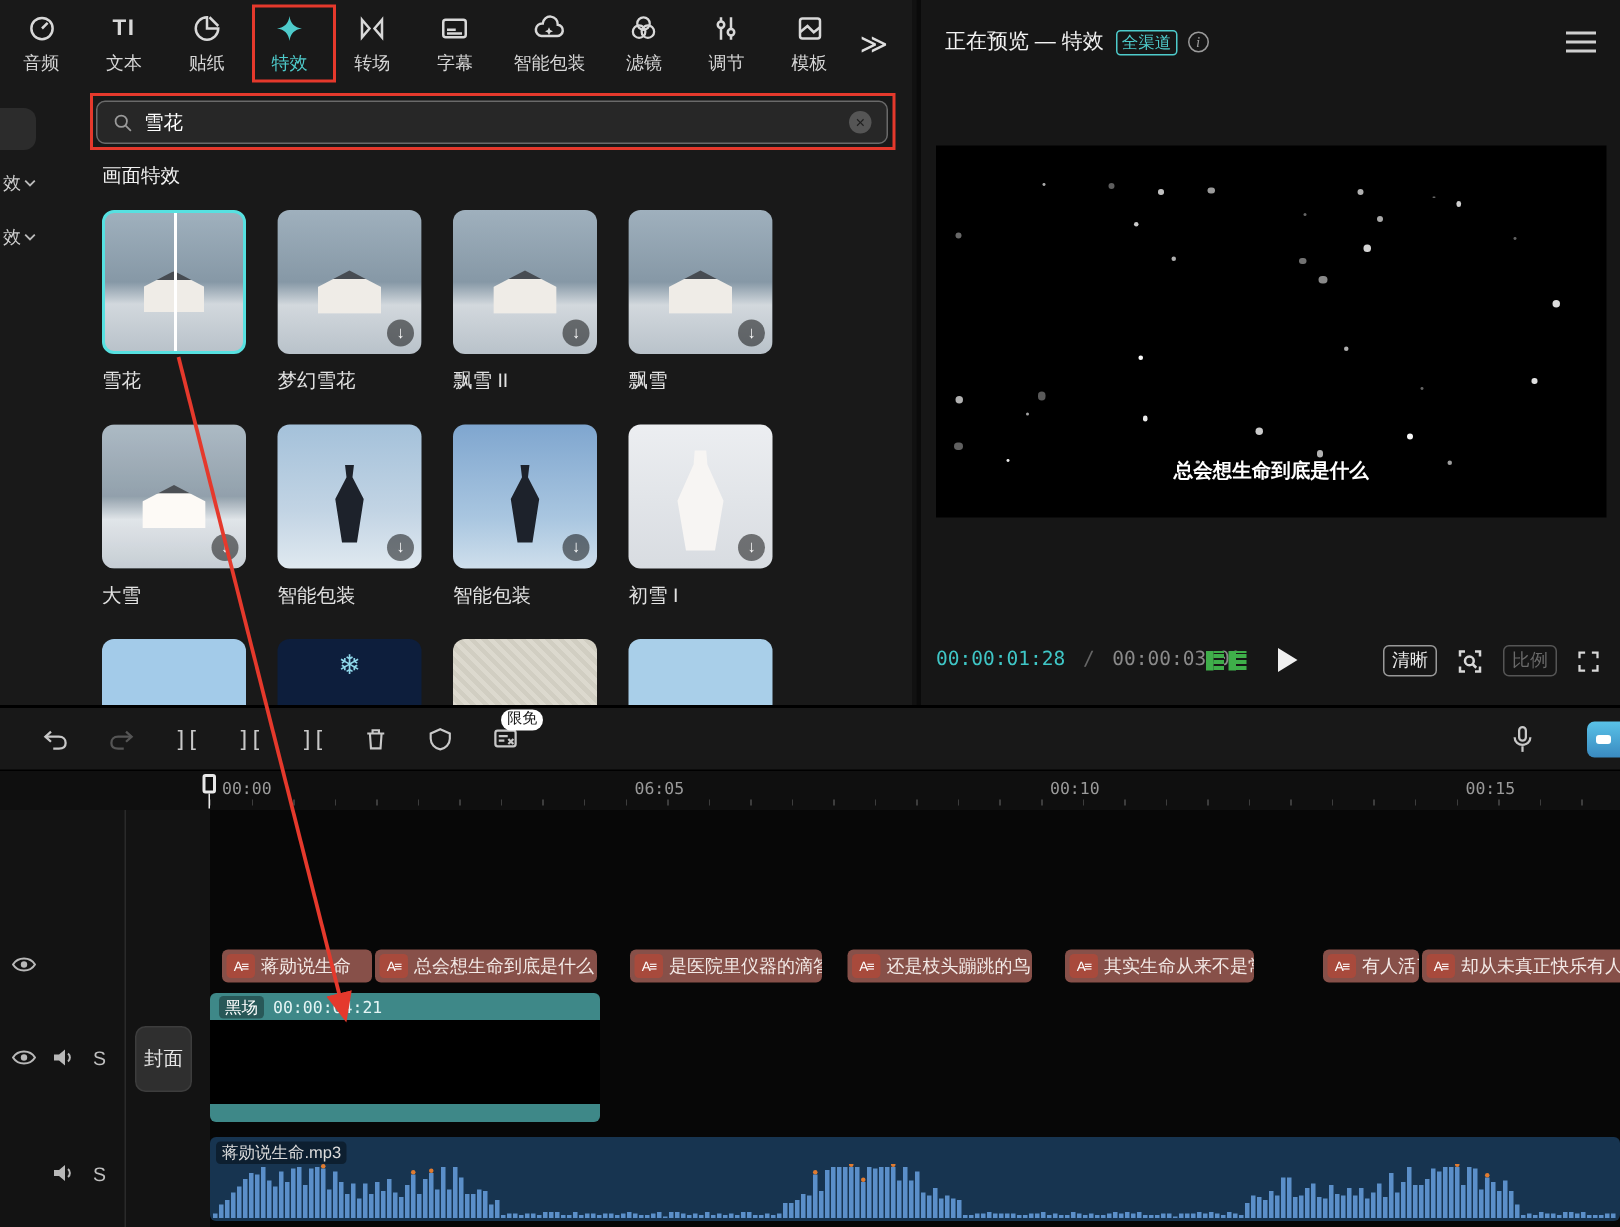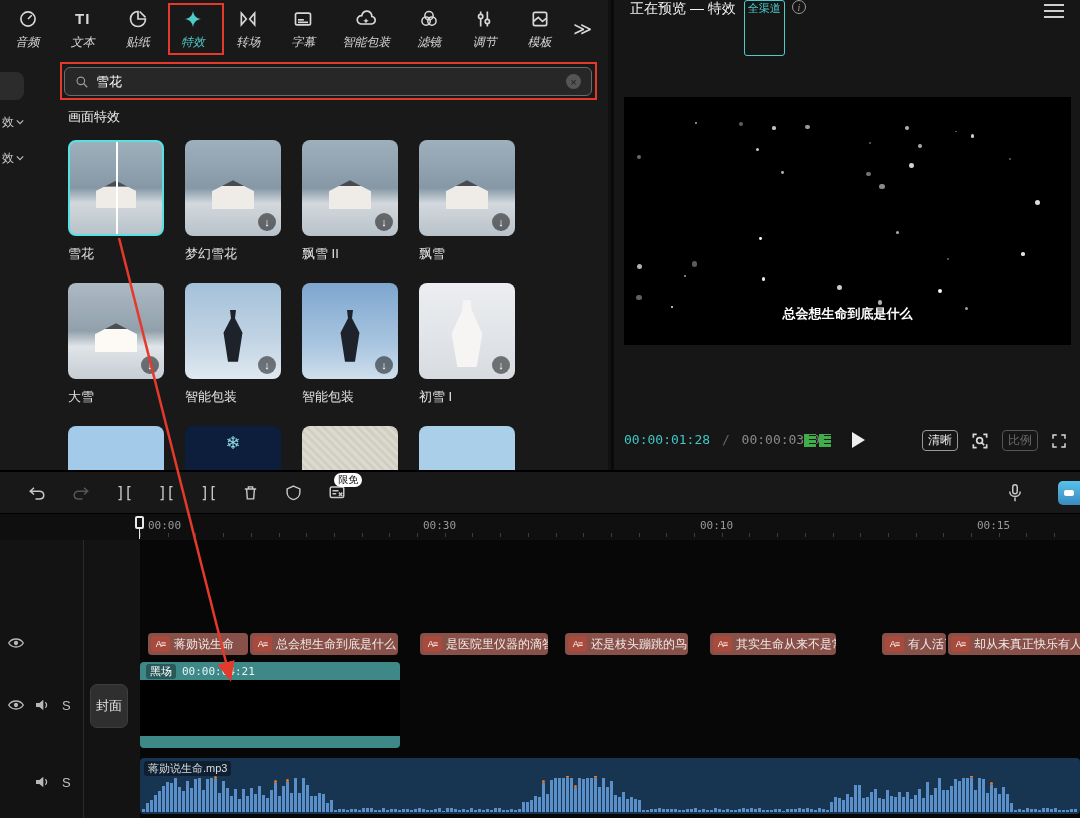--- a/index.html
+++ b/index.html
@@ -5,21 +5,21 @@
   * { margin:0; padding:0; box-sizing:border-box; }
   html,body { background:#000; }
   .app { position:relative; width:1080px; height:818px; background:#111; overflow:hidden;
          font-family:"Liberation Sans", sans-serif; color:#ddd; }
 
   
   .left-panel { position:absolute; left:0; top:0; width:608px; height:470px; background:#191919; overflow:hidden; }
   .tabs { display:flex; align-items:center; gap:12px; height:58px; padding-left:6px; }
   .tab { width:44px; display:flex; flex-direction:column; align-items:center; gap:4px; cursor:pointer; }
   .tab.wide { width:60px;justify-content:space-between; }
-  .tab .tlabel { font-size:12px; color:#d6d6d6; white-space:nowrap;font-style:italic; }
+  .tab .tlabel { font-size:12px; color:#d6d6d6; white-space:nowrap; }
   .tab.active .tlabel { color:#4ECBCB; }
   .ticon { height:22px; display:flex; align-items:center; justify-content:center; }
   .icon-text-glyph::before { content:"TI"; font-size:15px; font-weight:bold; letter-spacing:1px; color:#d8d8d8; }
   .expand-btn { margin-left:auto; padding-right:16px; font-size:18px; color:#ddd; cursor:pointer; }
 
   .search-wrap { position:absolute; left:64px; top:67px; width:528px; height:29px; background:#272727;
                  border:1px solid #6a6a6a; border-radius:6px; display:flex; align-items:center; padding:0 10px; gap:7px; }
   .search-input { flex:1; background:transparent; border:none; outline:none; color:#fff; font-size:13px;
                   font-family:"Liberation Sans", sans-serif; }
   .clear-btn { width:15px; height:15px; border-radius:50%; background:#555; color:#1d1d1d; font-size:11px;
@@ -61,21 +61,21 @@
       background:#f7f5f3; clip-path:polygon(40% 0,60% 0,62% 14%,90% 50%,75% 100%,25% 100%,10% 50%,38% 14%); }
   .p-light { background:#a3cbe9; }
   .p-dark { background:#0d1e3c; display:flex; justify-content:center; }
   .p-dark::before { content:"\2744"; color:#8fd8ea; font-size:18px; margin-top:6px; }
   .p-paper { background:repeating-linear-gradient(45deg,#dcd9ce 0 3px,#d1cec2 3px 6px); }
   .p-light2 { background:#a9cfe9; }
 
   
   .right-panel { position:absolute; left:611px; top:0; width:469px; height:470px; background:#161616;
                  border-left:3px solid #0a0a0a; }
-  .pv-header { display:flex; height:56px; padding:0 16px; }
+  .pv-header { display:flex; align-items:center; height:56px; padding:0 16px; }
   .pv-title { font-size:14px; color:#f2f2f2; }
   .pv-badge { margin-left:8px; font-size:11px; color:#4ECBCB; border:1px solid #4ECBCB; border-radius:3px; padding:0 3px; }
   .info-ic { margin-left:7px; width:14px; height:14px; border:1px solid #9a9a9a; border-radius:50%;
              color:#9a9a9a; font-size:10px; display:flex; align-items:center; justify-content:center; }
   .info-ic::before { content:"i"; font-style:italic; font-family:"Liberation Serif", serif; }
   .hamburger { margin-left:auto; width:20px; cursor:pointer; }
   .hamburger i { display:block; height:2px; background:#cfcfcf; margin:4px 0; }
 
   .preview-screen { position:absolute; left:10px; top:97px; width:447px; height:248px; background:#000; overflow:hidden; }
   .snow { position:absolute; background:#fff; border-radius:50%; }
@@ -459,21 +459,21 @@
             <path d="M5 11 C5 20 19 20 19 11" fill="none" stroke="#c8c8c8" stroke-width="2"></path>
             <line x1="12" y1="19" x2="12" y2="24" stroke="#c8c8c8" stroke-width="2"></line>
           </svg>
       </span>
       <span class="track-ic"></span>
     </div>
 
     <div class="ruler">
       <span class="playhead"></span>
       <span class="rlab" style="left:148px;">00:00</span>
-      <span class="rlab" style="left:423px;">00:30</span>
+      <span class="rlab" style="left:423px;">06:05</span>
       <span class="rlab" style="left:700px;">00:10</span>
       <span class="rlab" style="left:977px;">00:15</span>
     </div>
 
     <div class="tracks">
       <div class="track-head"></div>
       <div class="track-head-div"></div>
 
       <span class="ctrl" style="left:8px;top:96px;">
         <svg width="16" height="14" viewBox="0 0 24 20">

